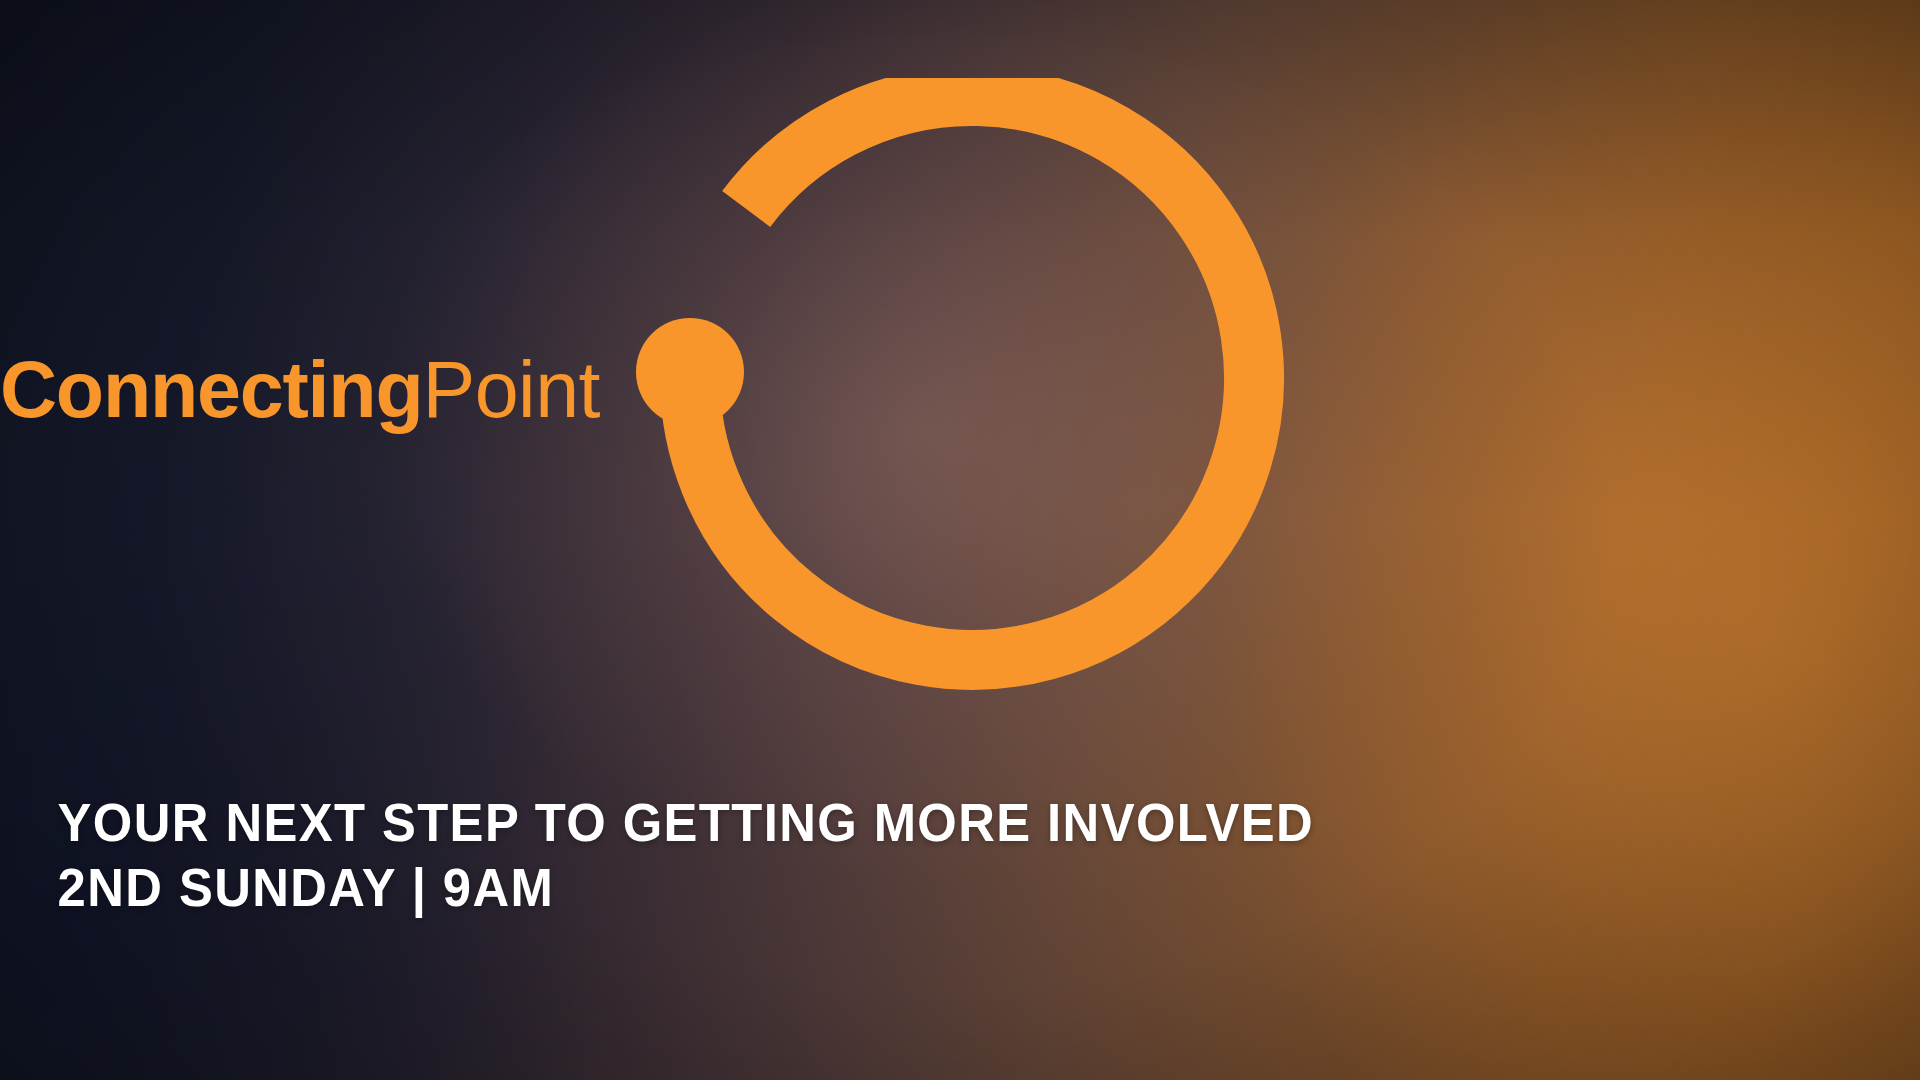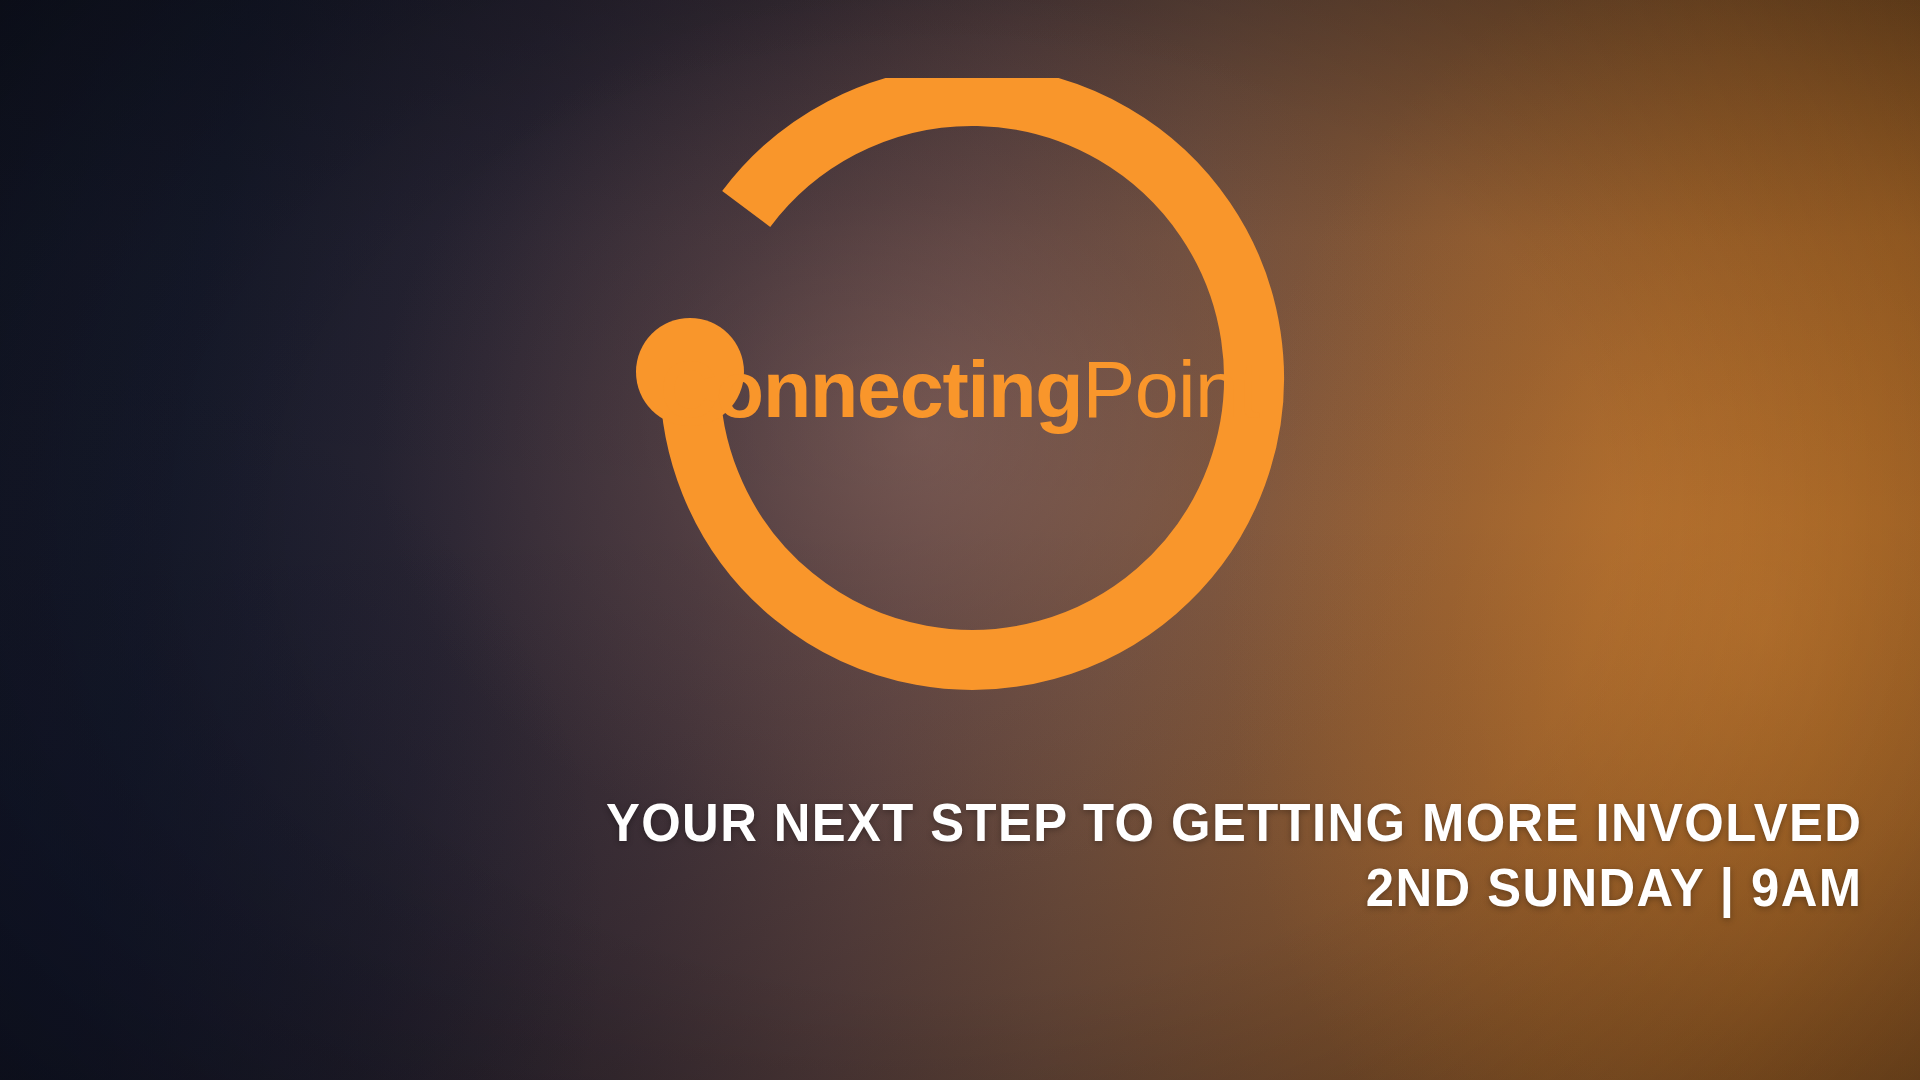--- a/index.html
+++ b/index.html
@@ -101,40 +101,40 @@
     height: 660px;
   }
   #logo-mark svg { display: block; width: 660px; height: 660px; }
 
   
   #wordmark {
     position: absolute;
     left: 0;
     top: 350px;
     width: 1920px;
-    text-align: center;
+    text-align: left;
     line-height: 1;
     white-space: nowrap;
     user-select: none;
   }
   .wm-part {
     font-size: 79px;
     letter-spacing: -1.2px;
     color: #F9962B;
   }
   .wm-bold   { font-weight: 700; }
   .wm-light  { font-weight: 400; letter-spacing: -0.5px; }
 
   
   #tagline {
     position: absolute;
     left: 0;
     top: 790px;
     width: 1920px;
-    text-align: right;
+    text-align: left;
     user-select: none;
   }
   .tag-line {
     color: #FFFFFF;
     font-family: "Liberation Sans Narrow", "Liberation Sans", sans-serif;
     font-weight: 700;
     text-transform: uppercase;
     letter-spacing: 1.5px;
     white-space: nowrap;
     text-shadow: 0 2px 7px rgba(0,0,0,0.30);

